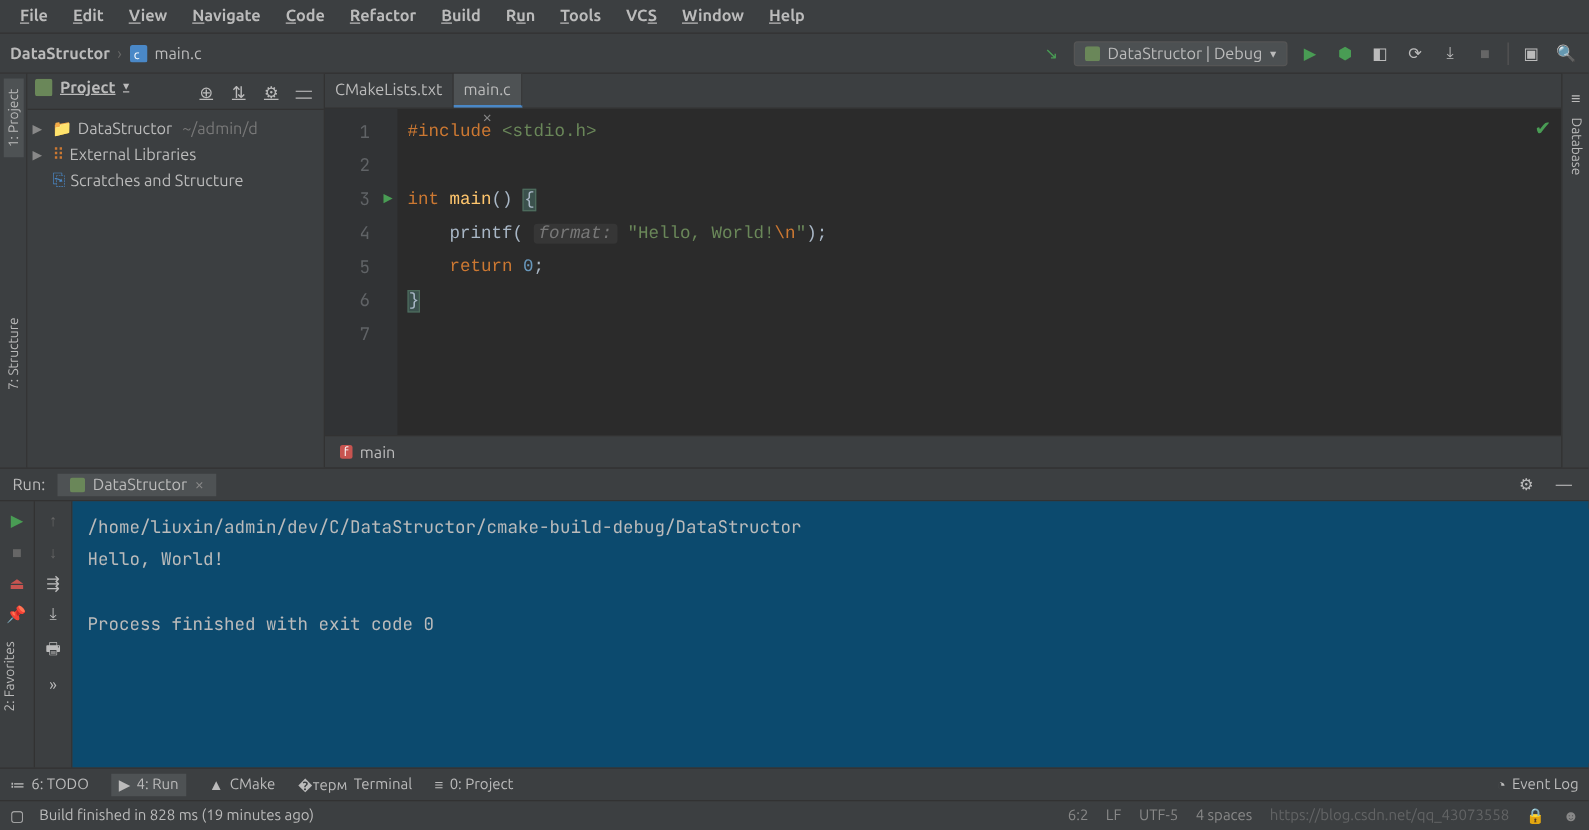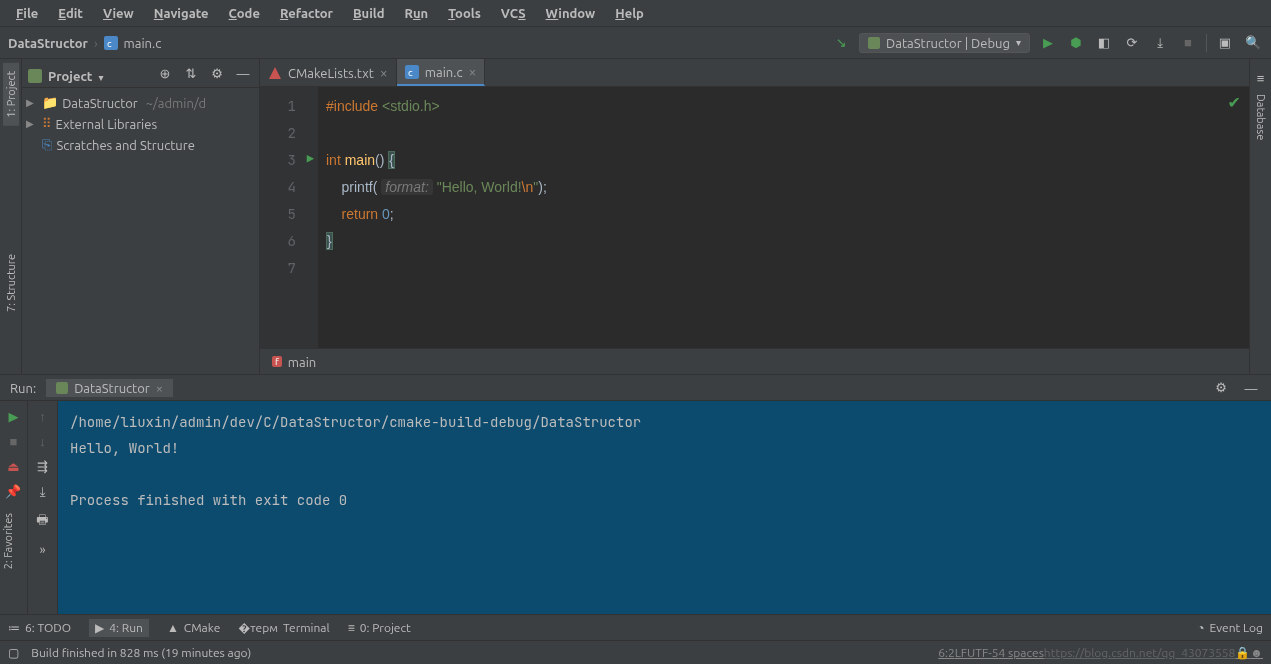--- a/index.html
+++ b/index.html
@@ -58,52 +58,52 @@
   display:flex; flex-direction:column; align-items:center; padding-top:12px;
 }
 .right-gutter .vtab { writing-mode: vertical-rl; font-size:11px; padding:8px 2px; }
 .project-panel {
   width: 238px;
   background: #3c3f41;
   border-right: 1px solid #323232;
   display: flex; flex-direction: column;
 }
 .panel-header {
-  display: flex; align-items: flex-end; padding: 4px 6px;
-  border-bottom: 1px solid #323232; gap: 6px;
+  display: flex; align-items: flex-start; padding: 4px 6px;
+  border-bottom: 1px solid #323232; gap: 6px; text-decoration: underline;
 }
 .panel-header .title { font-weight: bold; }
 .panel-header .spacer { flex: 1; }
 .tree { padding: 4px 0; font-size: 13px; }
 .tree-row { display: flex; align-items: center; padding: 3px 4px; gap: 4px; cursor:pointer; }
 .tree-row .arrow { width: 12px; color:#888; font-size: 10px; }
 .editor-area {
   flex: 1; display: flex; flex-direction: column; background: #2b2b2b;
   min-width: 0;
 }
 .editor-tabs {
   display: flex; background: #3c3f41; border-bottom: 1px solid #323232;
   height: 28px;
 }
 .editor-tab {
   display: flex; align-items: center; padding: 0 8px; gap: 6px;
-  border-right: 1px solid #323232; cursor:pointer; font-size:13px;
+  border-right: 1px solid #323232; cursor:pointer; font-size:13px;flex-direction:column;
 }
 .editor-tab.active { background: #4e5254; border-bottom:2px solid #4a88c7; }
 .editor-tab .close { color:#888; font-size:14px; }
 .editor-body { flex:1; display:flex; position:relative; }
 .gutter {
   width: 58px; background:#313335; color:#606366;
   font-family: "JetBrains Mono","Consolas",monospace; font-size:14px;
   text-align:right; padding: 6px 22px 6px 6px; line-height:27px;
   position:relative;
 }
 .gutter .run-tri { position:absolute; right:4px; top: 59px; color:#499c54; font-size:12px; }
 .code {
-  flex:1; font-family:Liberation Sans, sans-serif; font-size:14px;
+  flex:1; font-family:Liberation Mono, monospace; font-size:14px;
   padding: 6px 0 6px 8px; line-height:27px; white-space:pre;
   color:#a9b7c6;
 }
 .kw { color:#cc7832; }
 .pp { color:#cc7832; }
 .inc { color:#6a8759; }
 .fn { color:#ffc66d; }
 .str { color:#6a8759; }
 .esc { color:#cc7832; }
 .num { color:#6897bb; }
@@ -134,21 +134,21 @@
 .bottom-tabs {
   height:26px; border-top:1px solid #323232; display:flex; align-items:center;
   padding:0 8px; gap:18px; font-size:12px;
 }
 .bottom-tabs .btab { display:flex; align-items:center; gap:5px; cursor:pointer; }
 .bottom-tabs .active { background:#4e5254; padding:2px 6px; }
 .status-bar {
   height:24px; border-top:1px solid #323232; display:flex; align-items:center;
   padding:0 8px; font-size:12px; gap:12px;
 }
-.status-bar .right { margin-left:auto; display:flex; align-items:center; color:#888;text-decoration:underline;}
+.status-bar .right { margin-left:auto; display:flex; gap:14px; align-items:center; color:#888;}
 .muted { color:#787878; }
 .folder-icon { color:#87939a; }
 svg { display:block; }
 </style>
 </head>
 <body>
 
 <div class="menubar">
   <span><u>F</u>ile</span>
   <span><u>E</u>dit</span>

